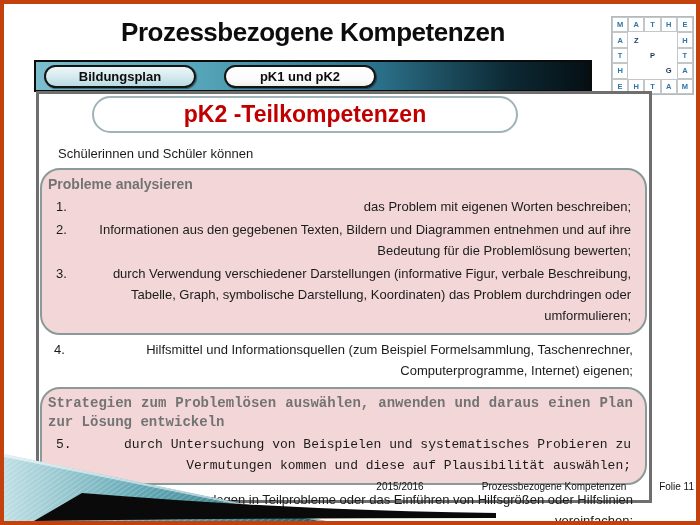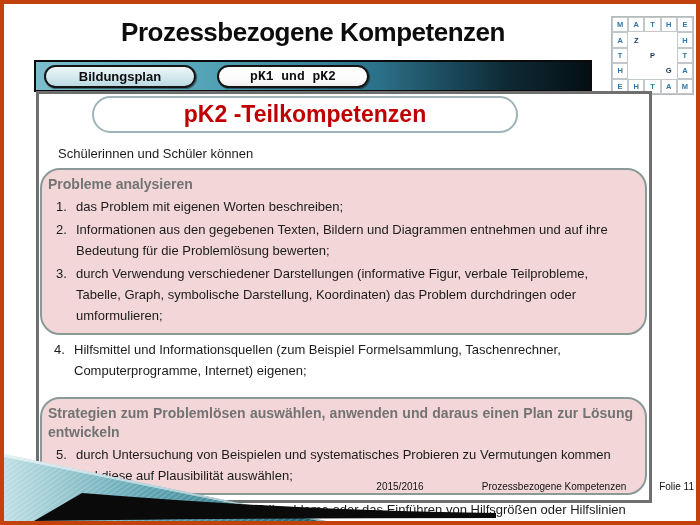--- a/index.html
+++ b/index.html
@@ -25,31 +25,31 @@
     display:flex; align-items:center; justify-content:center;
     font-size:7.5px; font-weight:bold; color:#2e75a8;
     border:1px solid #c2c7c9;
   }
   .logo .cell.inner { border:none; color:#17365d; }
   
   .navbar {
     position:absolute; left:30px; top:56px; width:558px; height:32px;
     background:linear-gradient(90deg,#7cbecd 0%,#55a4b8 30%,#2b7089 62%,#0d2a35 85%,#050f14 100%);
     border:2px solid #0b0b0b;
-    display:flex; align-items:center; gap:21px; padding:0 8px;text-align:right;
+    display:flex; align-items:center; gap:28px; padding:0 8px;text-align:right;
   }
   .navbar .pill {
     width:152px; height:23px; border-radius:999px;
     border:2px solid #141414;
     display:flex; align-items:center; justify-content:center;
     font-size:13px; font-weight:bold; color:#0d0d0d;
     background:linear-gradient(180deg,#eef7f8 0%,#cbe4ea 70%,#b9dae2 100%);
     box-shadow:1px 1px 1px rgba(0,0,0,0.45); cursor:pointer;
   }
-  .navbar .pill.active { background:linear-gradient(180deg,#ffffff 0%,#fbfbfb 70%,#eeeeee 100%);font-family:Liberation Mono, monospace; }
+  .navbar .pill.active { background:linear-gradient(180deg,#ffffff 0%,#fbfbfb 70%,#eeeeee 100%); }
   
   .panel {
     position:absolute; left:32px; top:87px; width:616px; height:412px;
     background:#ffffff; border:3px solid #6f6f6f;
   }
   .heading-pill {
     position:absolute; left:53px; top:2px; width:426px; height:37px;
     background:#ffffff; border:2px solid #9fb3b8; border-radius:20px;
     display:flex; align-items:center; justify-content:center;
     font-size:23px; font-weight:bold; color:#c00000;
@@ -60,24 +60,24 @@
   }
   .flow { position:absolute; left:1px; top:74px; width:607px; }
   .pinkbox {
     background:#f3d7d8; border:2px solid #8a9b97; border-radius:20px;
     padding:5px 10px 7px 6px;
   }
   .box-title { font-size:14px; font-weight:bold; color:#737373; line-height:1.35; }
   .box-title.justify { text-align:justify; padding-right:2px; }
   .item { display:flex; font-size:13px; color:#1b1b1b; line-height:1.62; margin-top:2px; }
   .item .num { width:28px; flex:0 0 28px; padding-left:8px; }
-  .item .txt { flex:1; padding-right:4px; }
+  .item .txt { flex:1; padding-right:4px;text-align:right; }
   .plain-items { padding:0 10px 0 6px; margin-top:4px; }
   .gap-sm { margin-top:4px; }
-  .gap-md { margin-top:16px; }
+  .gap-md { margin-top:6px;font-family:Liberation Mono, monospace; }
   
   .footer-text { position:absolute; top:477px; font-size:10px; color:#111111; }
   .footer-year { left:360px; width:72px; text-align:center; }
   .footer-deck { left:466px; width:168px; text-align:center; }
   .footer-page { left:644px; width:46px; text-align:right; }
   
   .deco { position:absolute; left:0; bottom:0; width:700px; height:70px; pointer-events:none; }
 </style>
 </head>
 <body>
@@ -130,21 +130,21 @@
         <div class="item">
           <span class="num">1.</span>
           <span class="txt">das Problem mit eigenen Worten beschreiben;</span>
         </div>
         <div class="item">
           <span class="num">2.</span>
           <span class="txt">Informationen aus den gegebenen Texten, Bildern und Diagrammen entnehmen und auf ihre Bedeutung für die Problemlösung bewerten;</span>
         </div>
         <div class="item">
           <span class="num">3.</span>
-          <span class="txt">durch Verwendung verschiedener Darstellungen (informative Figur, verbale Teilprobleme, Tabelle, Graph, symbolische Darstellung, Koordinaten) das Problem durchdringen oder umformulieren;</span>
+          <span class="txt">durch Verwendung verschiedener Darstellungen (informative Figur, verbale Beschreibung, Tabelle, Graph, symbolische Darstellung, Koordinaten) das Problem durchdringen oder umformulieren;</span>
         </div>
       </div>
 
       <div class="plain-items">
         <div class="item">
           <span class="num">4.</span>
           <span class="txt">Hilfsmittel und Informationsquellen (zum Beispiel Formelsammlung, Taschenrechner, Computerprogramme, Internet) eigenen;</span>
         </div>
       </div>
 

